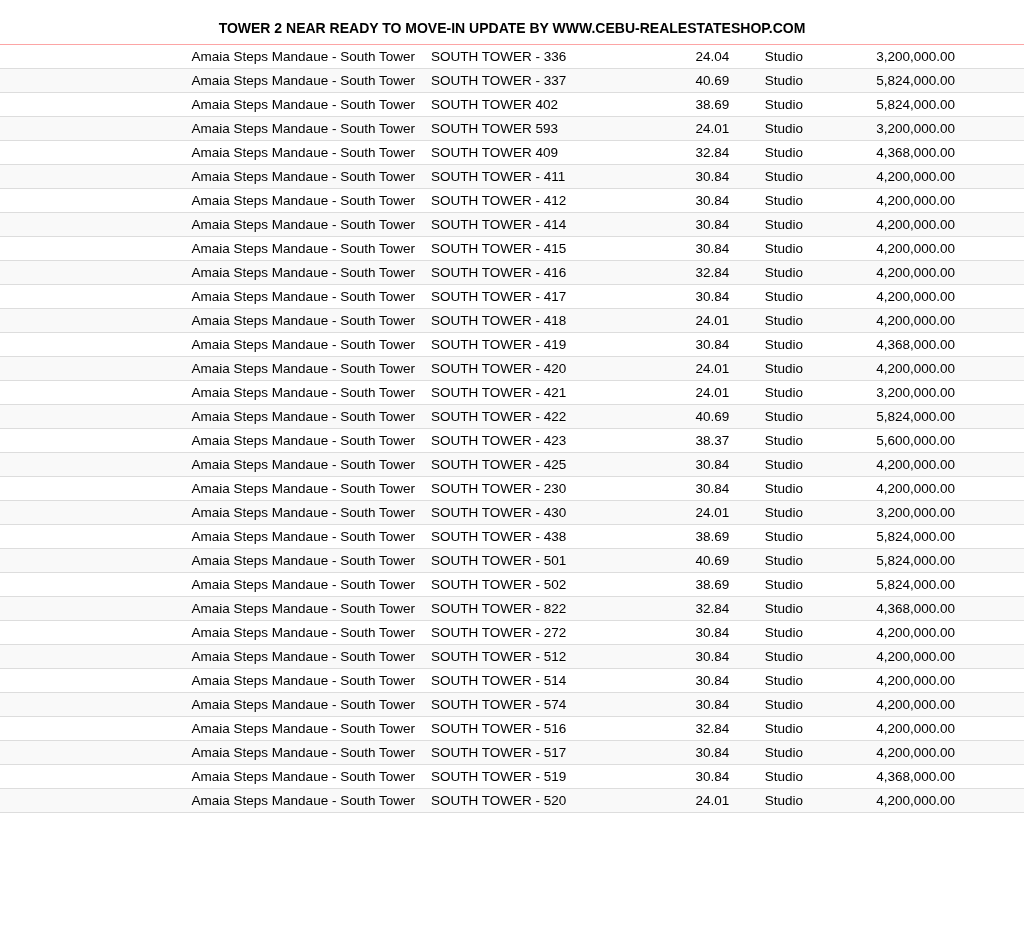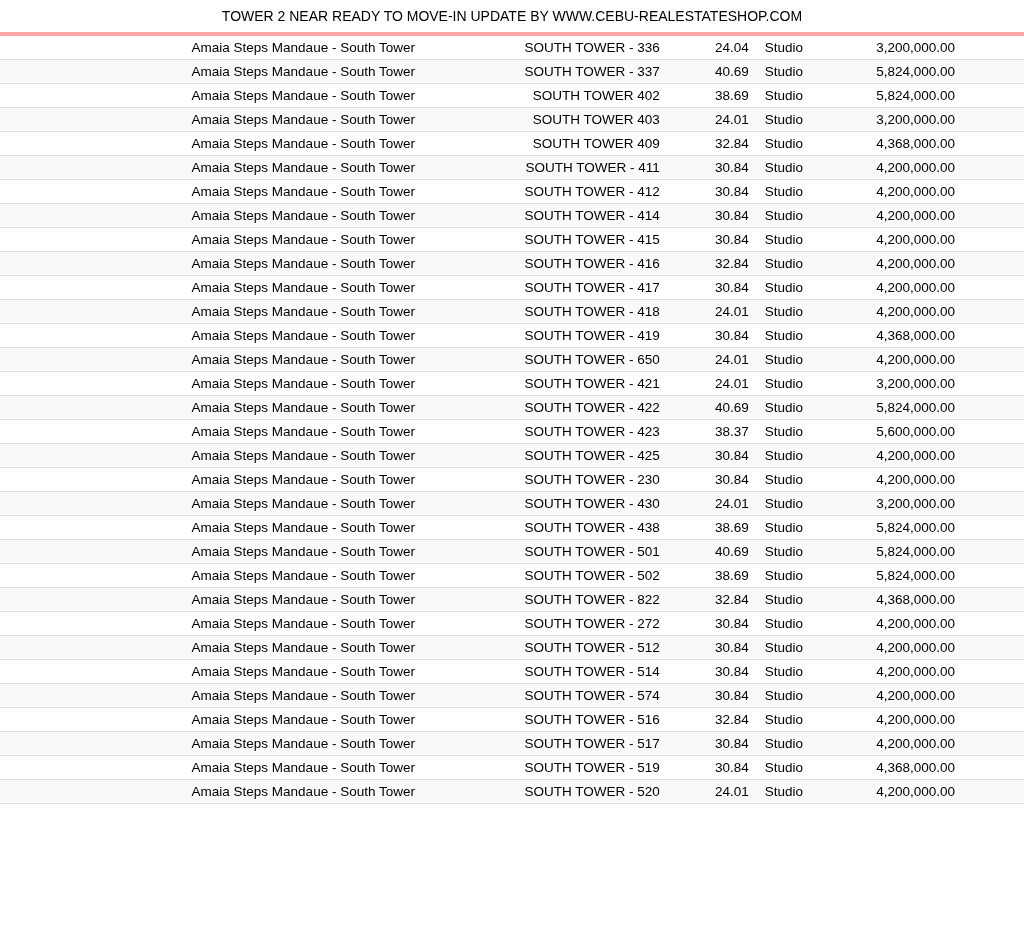--- a/index.html
+++ b/index.html
@@ -8,40 +8,41 @@
       box-sizing: border-box;
     }
     body {
       font-family: Arial, sans-serif;
       background: #fff;
       font-size: 13.5px;
       color: #000;
     }
     .page-title {
       text-align: center;
-      font-weight: normal;
+      font-weight: bold;
       padding: 8px 4px;
       font-size: 14px;
-      border-bottom: 4px solid #fca5a5;
+      border-bottom: 1px solid #fca5a5;
+      margin-top: 12px;
     }
     table {
       width: 100%;
       border-collapse: collapse;
     }
     td {
       padding: 4px 8px;
       border-bottom: 1px solid #ddd;
       white-space: nowrap;
     }
     tr:nth-child(even) td {
       background-color: #f9f9f9;
     }
     .col-name { width: 38%; text-align: right; }
-    .col-unit { width: 22%; text-align: right; }
-    .col-area { width: 8%; text-align: right; }
+    .col-unit { width: 22%; }
+    .col-area { width: 8%; text-align: center; }
     .col-type { width: 10%; }
     .col-price { width: 14%; text-align: left; }
   </style>
 </head>
 <body>
 
 <div class="page-title">TOWER 2 NEAR READY TO MOVE-IN UPDATE BY WWW.CEBU-REALESTATESHOP.COM</div>
 
 <table>
   <tbody id="table-body">
@@ -61,21 +62,21 @@
       </tr>
       <tr>
         <td class="col-name">Amaia Steps Mandaue - South Tower</td>
         <td class="col-unit">SOUTH TOWER 402</td>
         <td class="col-area">38.69</td>
         <td class="col-type">Studio</td>
         <td class="col-price">5,824,000.00</td>
       </tr>
       <tr>
         <td class="col-name">Amaia Steps Mandaue - South Tower</td>
-        <td class="col-unit">SOUTH TOWER 403</td>
+        <td class="col-unit">SOUTH TOWER 593</td>
         <td class="col-area">24.01</td>
         <td class="col-type">Studio</td>
         <td class="col-price">3,200,000.00</td>
       </tr>
       <tr>
         <td class="col-name">Amaia Steps Mandaue - South Tower</td>
         <td class="col-unit">SOUTH TOWER 409</td>
         <td class="col-area">32.84</td>
         <td class="col-type">Studio</td>
         <td class="col-price">4,368,000.00</td>
@@ -131,21 +132,21 @@
       </tr>
       <tr>
         <td class="col-name">Amaia Steps Mandaue - South Tower</td>
         <td class="col-unit">SOUTH TOWER - 419</td>
         <td class="col-area">30.84</td>
         <td class="col-type">Studio</td>
         <td class="col-price">4,368,000.00</td>
       </tr>
       <tr>
         <td class="col-name">Amaia Steps Mandaue - South Tower</td>
-        <td class="col-unit">SOUTH TOWER - 650</td>
+        <td class="col-unit">SOUTH TOWER - 420</td>
         <td class="col-area">24.01</td>
         <td class="col-type">Studio</td>
         <td class="col-price">4,200,000.00</td>
       </tr>
       <tr>
         <td class="col-name">Amaia Steps Mandaue - South Tower</td>
         <td class="col-unit">SOUTH TOWER - 421</td>
         <td class="col-area">24.01</td>
         <td class="col-type">Studio</td>
         <td class="col-price">3,200,000.00</td>

